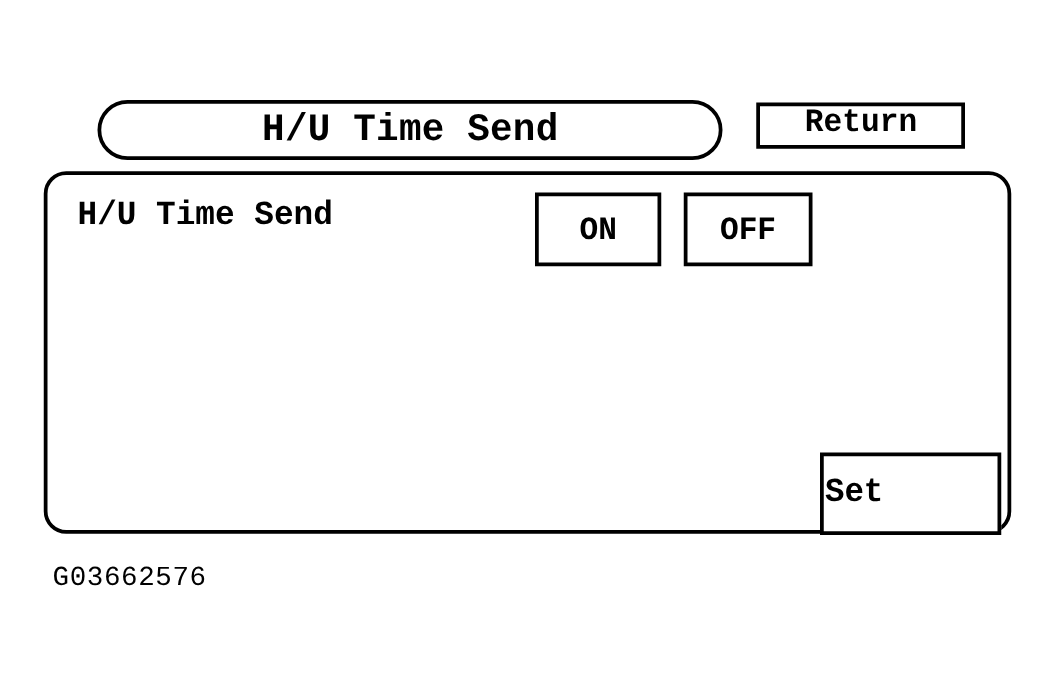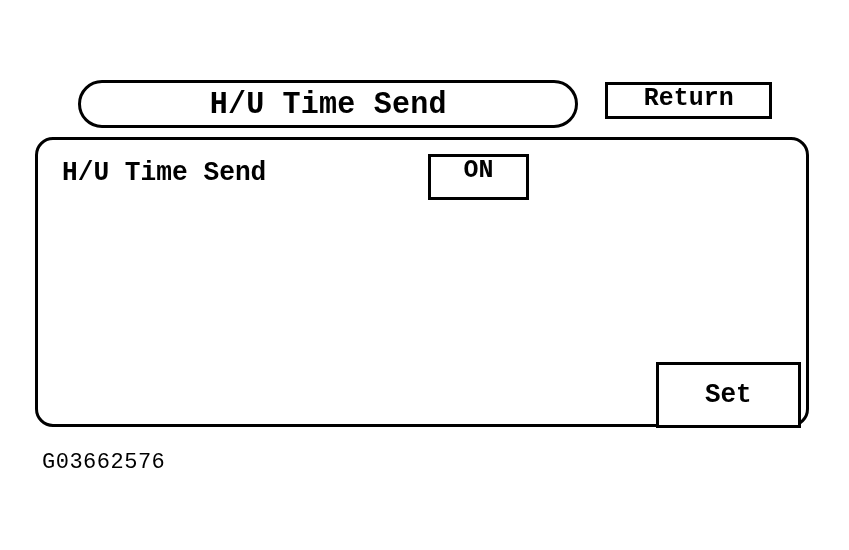--- a/index.html
+++ b/index.html
@@ -95,22 +95,23 @@
     transform-origin: left center;
     white-space: nowrap;
   }
 
   .opt-btn {
     position: absolute;
     border: 3px solid #000;
     background: #fff;
     box-sizing: border-box;
     display: flex;
+    align-items: center;
     justify-content: center;
-    height: 46px;
+    height: 59px;
     top: 154px;
   }
   .opt-btn .btn-text {
     font-size: 26px;
     font-weight: bold;
     line-height: 1;
     transform: scaleX(0.96);
   }
   .opt-on  { left: 428px; width: 101px; }
   .opt-off { left: 547px; width: 103px; }
@@ -120,21 +121,20 @@
     position: absolute;
     left: 656px;
     top: 362px;
     width: 145px;
     height: 66px;
     border: 3px solid #000;
     background: #fff;
     box-sizing: border-box;
     display: flex;
     align-items: center;
-    justify-content: center;
     z-index: 5;
   }
   .set-btn .btn-text {
     font-size: 27px;
     font-weight: bold;
     line-height: 1;
     transform: scaleX(0.96);
   }
 
   
@@ -163,20 +163,23 @@
   </div>
 
   <div class="panel"></div>
 
   <div class="row-label">H/U Time Send</div>
 
   <div class="opt-btn opt-on">
     <span class="btn-text">ON</span>
   </div>
 
+  <div class="opt-btn opt-off">
+    <span class="btn-text">OFF</span>
+  </div>
 
   <div class="set-btn">
     <span class="btn-text">Set</span>
   </div>
 
   <div class="caption">G03662576</div>
 
 </div>
 
 </body></html>

